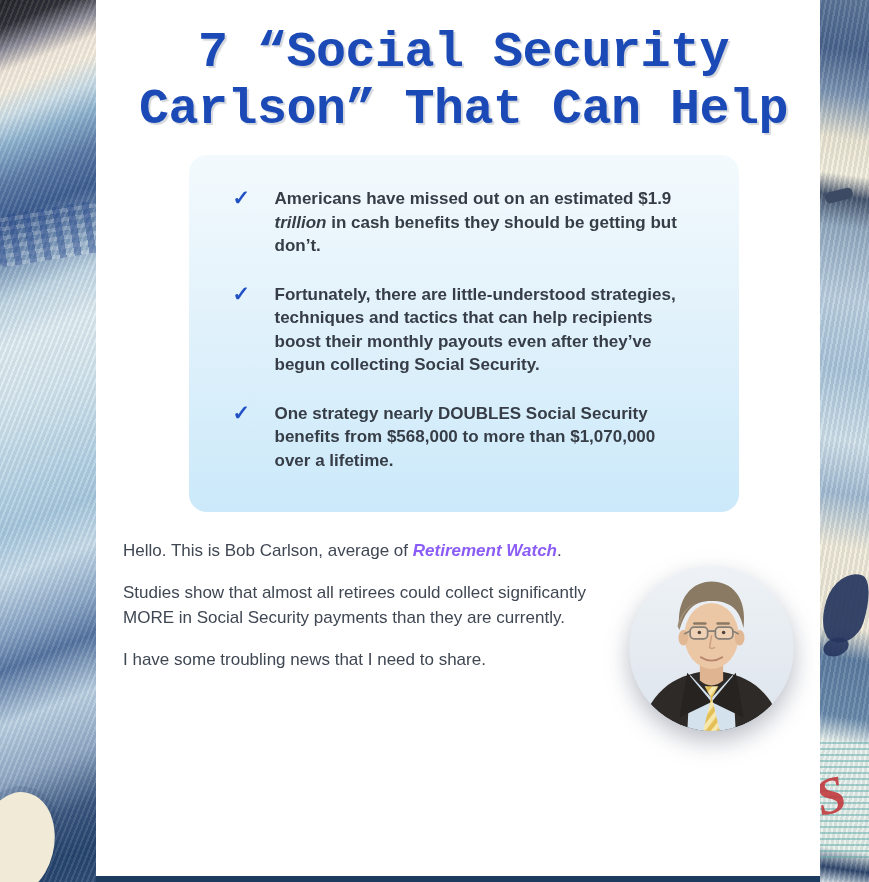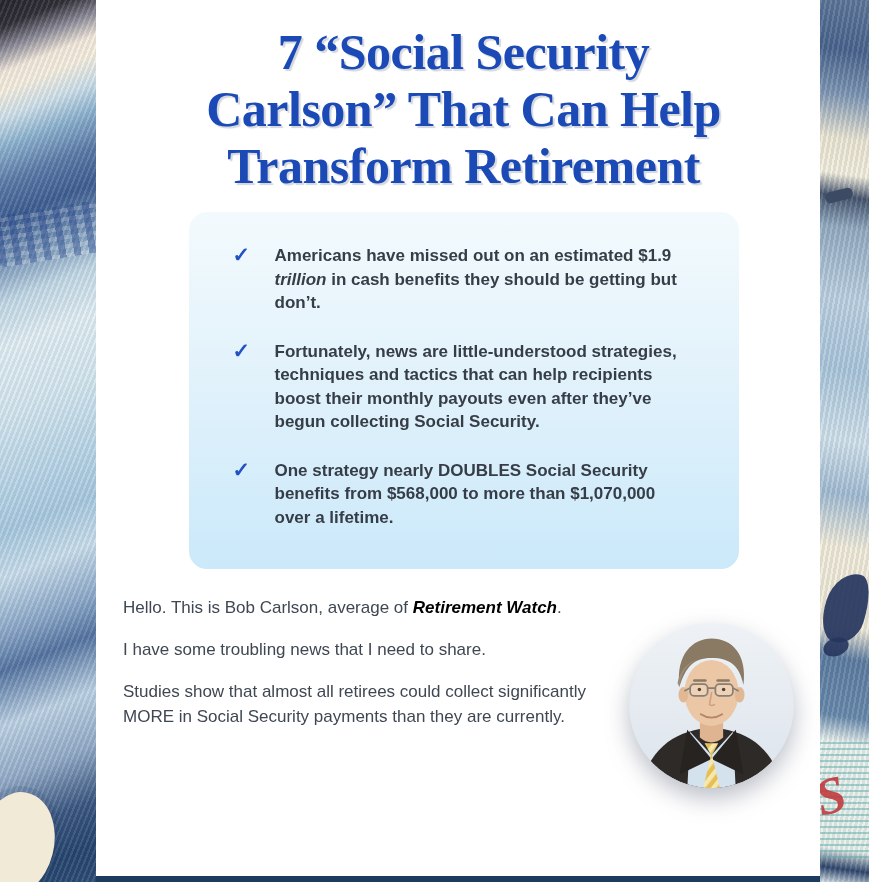--- a/index.html
+++ b/index.html
@@ -81,21 +81,21 @@
     font-size: 52px; color: #c23b3f; transform: rotate(-16deg); opacity: 0.9;
   }
 
   
   .content {
     position: absolute; left: 96px; top: 0; width: 724px; height: 882px;
     background: #ffffff; padding: 18px 16px 0 27px;
   }
 
   .headline {
-    font-family: Liberation Serif, serif; font-weight: 700;
+    font-family: Liberation Mono, monospace; font-weight: 700;
     font-size: 50px; line-height: 57px; text-align: center;
     color: #1b4ab7; letter-spacing: -0.5px;
     text-shadow: 2px 2px 1px rgba(100,110,130,0.28);
     margin: 6px 0 0 0;
   }
   .headline span { display: block; }
 
   .panel {
     width: 550px; margin: 17px auto 0 auto;
     border-radius: 18px;
@@ -109,21 +109,21 @@
     line-height: 23px; transform: translateY(-1px);
   }
   .check-text {
     flex: 1 1 auto; color: #363d47; font-weight: 700;
     font-size: 17px; line-height: 23.5px; max-width: 405px;
   }
   .check-text em { }
 
   .body-copy { margin-top: 26px; color: #3f4753; font-size: 17px; line-height: 25px; }
   .body-copy p { margin-bottom: 17px; }
-  .body-copy strong em { font-weight: 700; font-style: italic; color: #000000; }
+  .body-copy strong em { font-weight: 700; font-style: italic; color: #8b5cf6; }
 
   .photo-wrap {
     float: right; width: 165px; height: 165px;
     margin: -14px 10px 30px 16px;
     border-radius: 50%;
     filter: drop-shadow(0 10px 12px rgba(60,70,95,0.35));
   }
   .photo-wrap svg { display: block; border-radius: 50%; }
 
   .bottom-bar {
@@ -148,31 +148,30 @@
     <div class="teal-lines">
       <span class="red-letter">S</span>
     </div>
   </div>
 
   <main class="content">
 
     <h1 class="headline">
       <span>7 “Social Security</span>
       <span>Carlson” That Can Help</span>
-      <span>Transform Retirement</span>
     </h1>
 
     <section class="panel">
       <div class="check-item">
         <span class="check">✓</span>
         <p class="check-text"><span>Americans have missed out on an estimated $1.9 </span><em>trillion</em><span> in cash benefits they should be getting but don’t.</span></p>
       </div>
       <div class="check-item">
         <span class="check">✓</span>
-        <p class="check-text">Fortunately, news are little-understood strategies, techniques and tactics that can help recipients boost their monthly payouts even after they’ve begun collecting Social Security.</p>
+        <p class="check-text">Fortunately, there are little-understood strategies, techniques and tactics that can help recipients boost their monthly payouts even after they’ve begun collecting Social Security.</p>
       </div>
       <div class="check-item">
         <span class="check">✓</span>
         <p class="check-text">One strategy nearly DOUBLES Social Security benefits from $568,000 to more than $1,070,000 over a lifetime.</p>
       </div>
     </section>
 
     <div class="body-copy">
 
       <p><span>Hello. This is Bob Carlson, average of </span><strong><em>Retirement Watch</em></strong><span>.</span></p>
@@ -226,21 +225,21 @@
 
             <circle cx="72.5" cy="68.5" r="1.8" fill="#4c443c"></circle>
             <circle cx="97.5" cy="68.5" r="1.8" fill="#4c443c"></circle>
 
             <path d="M85,72 L83,84 Q85,86 88,84" fill="none" stroke="#cfa181" stroke-width="1.6" stroke-linecap="round"></path>
             <path d="M74,94 Q85,101 96,94" fill="none" stroke="#b5846a" stroke-width="2" stroke-linecap="round"></path>
           </g>
         </svg>
       </div>
 
+      <p>Studies show that almost all retirees could collect significantly MORE in Social Security payments than they are currently.</p>
       <p>I have some troubling news that I need to share.</p>
-      <p>Studies show that almost all retirees could collect significantly MORE in Social Security payments than they are currently.</p>
 
     </div>
 
     <div class="bottom-bar"></div>
   </main>
 
 </div>
 
 </body></html>

